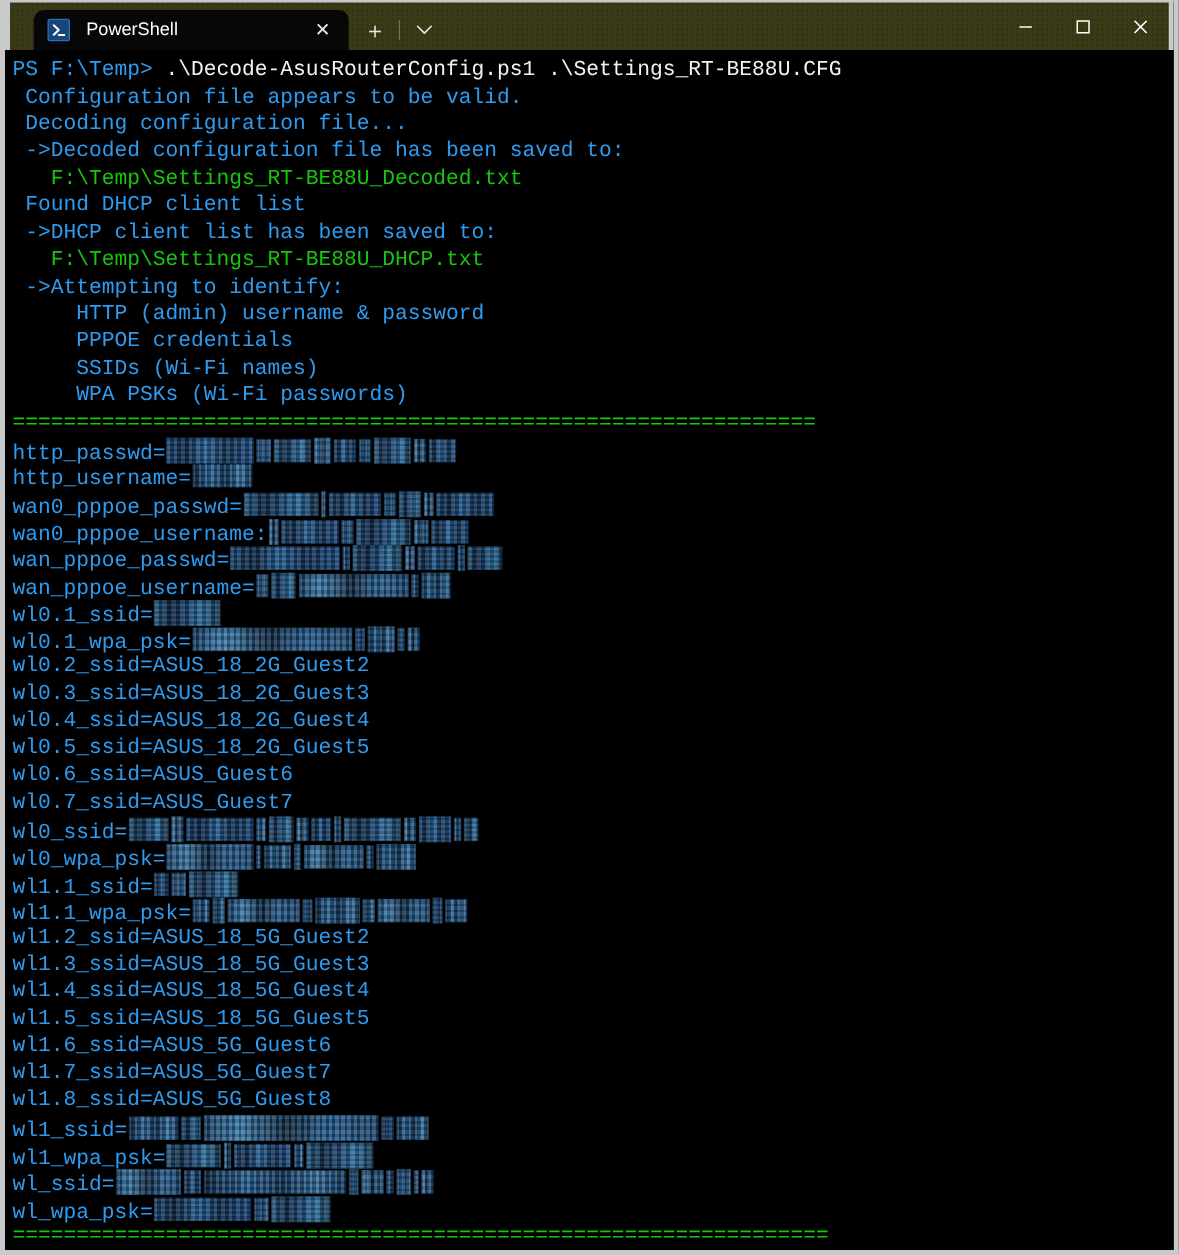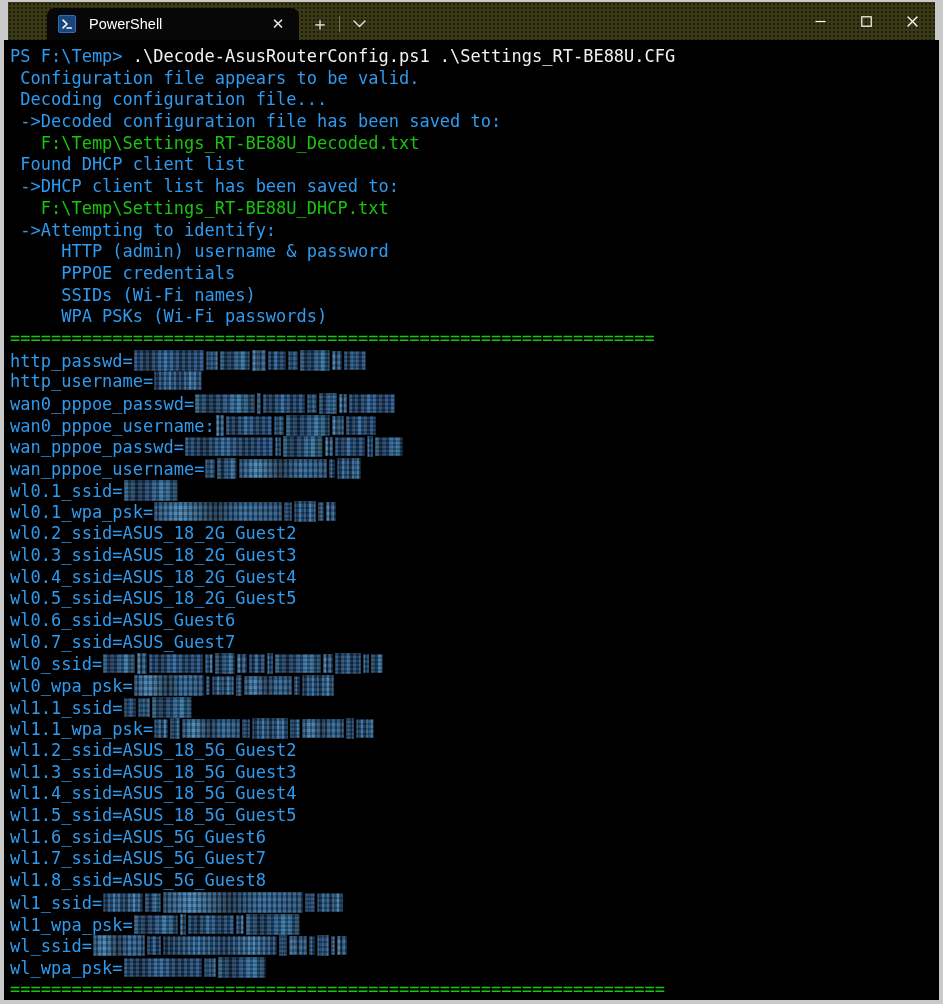--- a/index.html
+++ b/index.html
@@ -39,22 +39,21 @@
     box-sizing: border-box;
     border-top: 2px solid #c9c9c9;
     border-left: 4px solid #c9c9c9;
     border-right: 4px solid #c9c9c9;
   }
 
   #tabstrip {
     display: flex;
     align-items: flex-end;
     height: 100%;
-    padding-left: 7px;
-    margin-left: 32px;
+    padding-left: 19px;
   }
 
   .tab {
     position: relative;
     display: flex;
     align-items: center;
     height: 32px;
     width: 252px;
     box-sizing: border-box;
     background: #070707;
@@ -141,21 +140,21 @@
   }
 
   #screen {
     font-family: "DejaVu Sans Mono", monospace;
     font-size: 17px;
     line-height: 21.7px;
     letter-spacing: 0px;
     white-space: pre;
   }
 
-  .ln { height: 21.7px; }
+  .ln { height: 21.7px; font-family: Liberation Mono, monospace; }
 
   .c-white  { color: #f2f2f2; }
   .c-blue   { color: #2e9bf0; }
   .c-green  { color: #16c60c; }
 
   
   .rd {
     display: inline-block;
     vertical-align: -3px;
     height: 19px;

